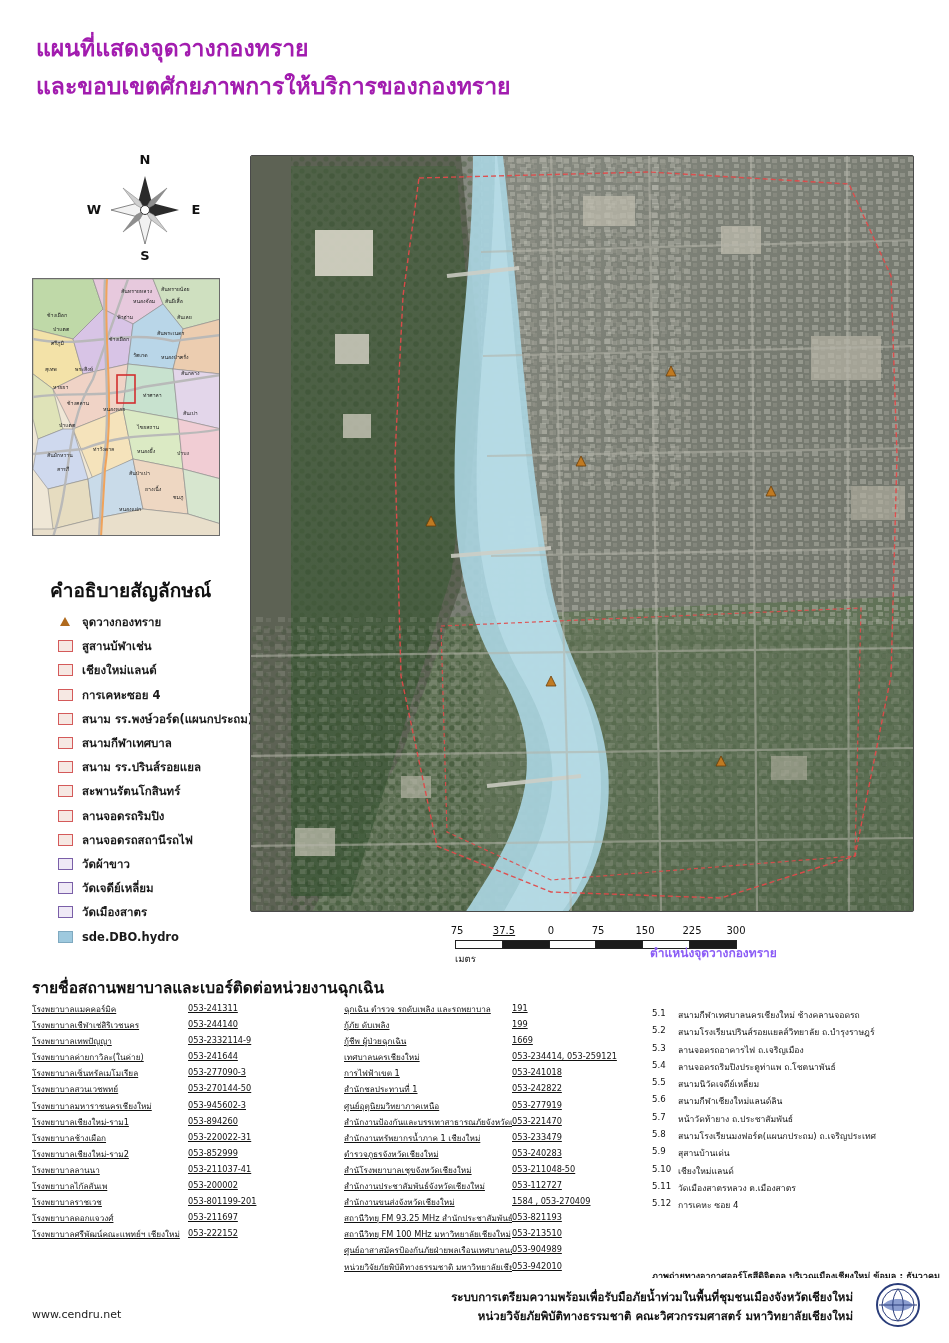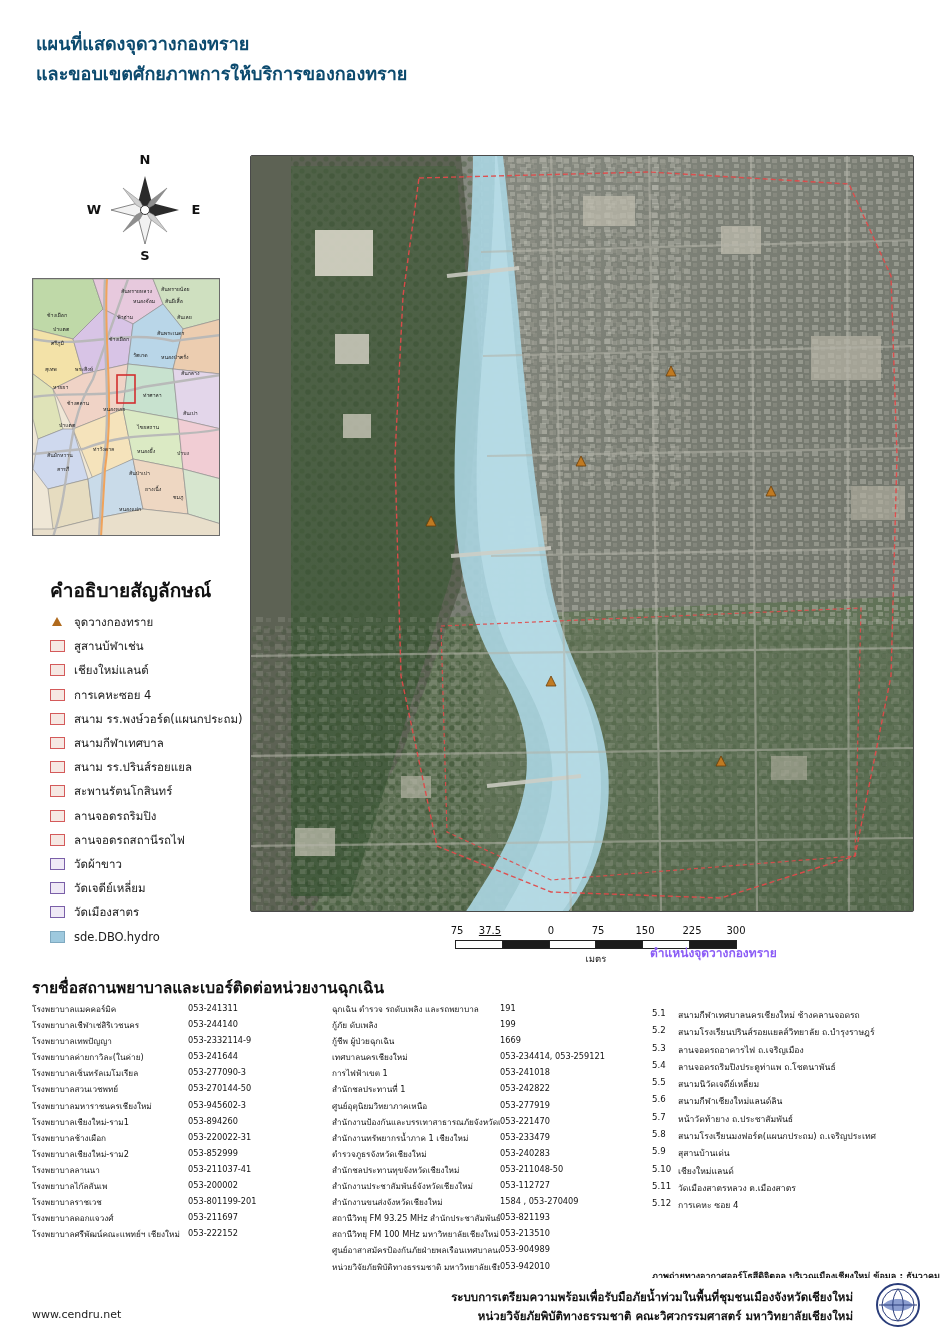--- a/index.html
+++ b/index.html
@@ -12,42 +12,41 @@
     overflow: hidden;
   }
   .page {
     position:absolute; inset:0;
   }
   
   .title-block {
     position:absolute; left:36px; top:30px; width:700px;
   }
   .title-line {
-    font-size:18px; font-weight:bold; color:#0c4a6e; letter-spacing:0px;
+    font-size:23px; font-weight:bold; color:#a21caf; letter-spacing:0px;
     line-height:1.65;
-    font-family:Liberation Serif, serif;
   }
   
   .compass {
     position:absolute; left:85px; top:150px; width:120px; height:115px;
   }
   .compass svg { display:block; }
   
   .locator {
     position:absolute; left:32px; top:278px; width:188px; height:258px;
     border:1px solid #6b6b6b; background:#e9e4d8; overflow:hidden;
   }
   .locator svg { display:block; }
   
   .legend-title {
     position:absolute; left:50px; top:575px;
     font-size:19px; font-weight:bold; color:#111;
   }
   .legend {
-    position:absolute; left:50px; top:610px; width:200px;
+    position:absolute; left:58px; top:610px; width:200px;font-weight:bold;
   }
   .legend-row {
     display:flex; align-items:center; height:24.2px;
   }
   .legend-swatch {
     width:15px; height:12px; margin-right:9px; flex:0 0 auto;
     border:1px solid #d45a5a; background:#f6e8e3;
   }
   .legend-swatch.purple { border-color:#7a5fa8; background:#efe9f6; }
   .legend-swatch.hydro { border:1px solid #7fa9c0; background:#9ec9de; }
@@ -78,32 +77,32 @@
   .scale-nums span { position:absolute; transform:translateX(-50%); }
   .scale-bar-graphic {
     position:relative; height:9px; margin-top:1px; border:1px solid #222;
     display:flex; width:282px;
   }
   .scale-seg { flex:1 1 0; border-right:1px solid #222; }
   .scale-seg:last-child { border-right:none; }
   .scale-seg.dark { background:#1b1b1b; }
   .scale-seg.light { background:#ffffff; }
   .scale-unit {
-    text-align:center; font-size:9.5px; margin-top:2px; width:282px; color:#111;
+    font-size:9.5px; margin-top:2px; width:282px; color:#111;
   }
   
   .hosp-title {
     position:absolute; left:32px; top:975px;
     font-size:15.5px; font-weight:bold; color:#111;
   }
   .hosp-table {
     position:absolute; left:32px; top:1003px; width:600px;
     font-size:8.2px; color:#111;
   }
-  .hosp-cols { display:flex; gap:4px; }
+  .hosp-cols { display:flex; gap:16px;text-decoration:underline; }
   .hosp-col { }
   .hosp-col.c1 { width:296px; }
   .hosp-col.c2 { width:300px; }
   .hosp-row { display:flex; height:16.1px; align-items:flex-start; }
   .hosp-name { width:156px; padding-right:4px; overflow:hidden; white-space:nowrap; }
   .hosp-phone { width:140px; white-space:nowrap; }
   .hosp-col.c2 .hosp-name { width:168px; }
   .hosp-col.c2 .hosp-phone { width:132px; }
   
   .sand-title {
@@ -406,21 +405,21 @@
         <polygon points="300,520 305,530 295,530"></polygon>
         <polygon points="470,600 475,610 465,610"></polygon>
         <polygon points="180,360 185,370 175,370"></polygon>
       </g>
     </svg>
   </div>
 
   <div class="scalebar">
     <div class="scale-nums">
       <span style="left:2px;">75</span>
-      <span style="left:35px;text-decoration:underline;">37.5</span>
+      <span style="left:49px;text-decoration:underline;">37.5</span>
       <span style="left:96px;">0</span>
       <span style="left:143px;">75</span>
       <span style="left:190px;">150</span>
       <span style="left:237px;">225</span>
       <span style="left:281px;">300</span>
     </div>
     <div class="scale-bar-graphic">
       <div class="scale-seg light"></div>
       <div class="scale-seg dark"></div>
       <div class="scale-seg light"></div>
@@ -531,21 +530,21 @@
         </div>
         <div class="hosp-row">
           <span class="hosp-name">สำนักงานทรัพยากรน้ำภาค 1 เชียงใหม่</span>
           <span class="hosp-phone">053-233479</span>
         </div>
         <div class="hosp-row">
           <span class="hosp-name">ตำรวจภูธรจังหวัดเชียงใหม่</span>
           <span class="hosp-phone">053-240283</span>
         </div>
         <div class="hosp-row">
-          <span class="hosp-name">สำนักชลประทานทุขจังหวัดเชียงใหม่</span>
+          <span class="hosp-name">สำนัโรงพยาบาลเชุขจังหวัดเชียงใหม่</span>
           <span class="hosp-phone">053-211048-50</span>
         </div>
         <div class="hosp-row">
           <span class="hosp-name">สำนักงานประชาสัมพันธ์จังหวัดเชียงใหม่</span>
           <span class="hosp-phone">053-112727</span>
         </div>
         <div class="hosp-row">
           <span class="hosp-name">สำนักงานขนส่งจังหวัดเชียงใหม่</span>
           <span class="hosp-phone">1584 , 053-270409</span>
         </div>

